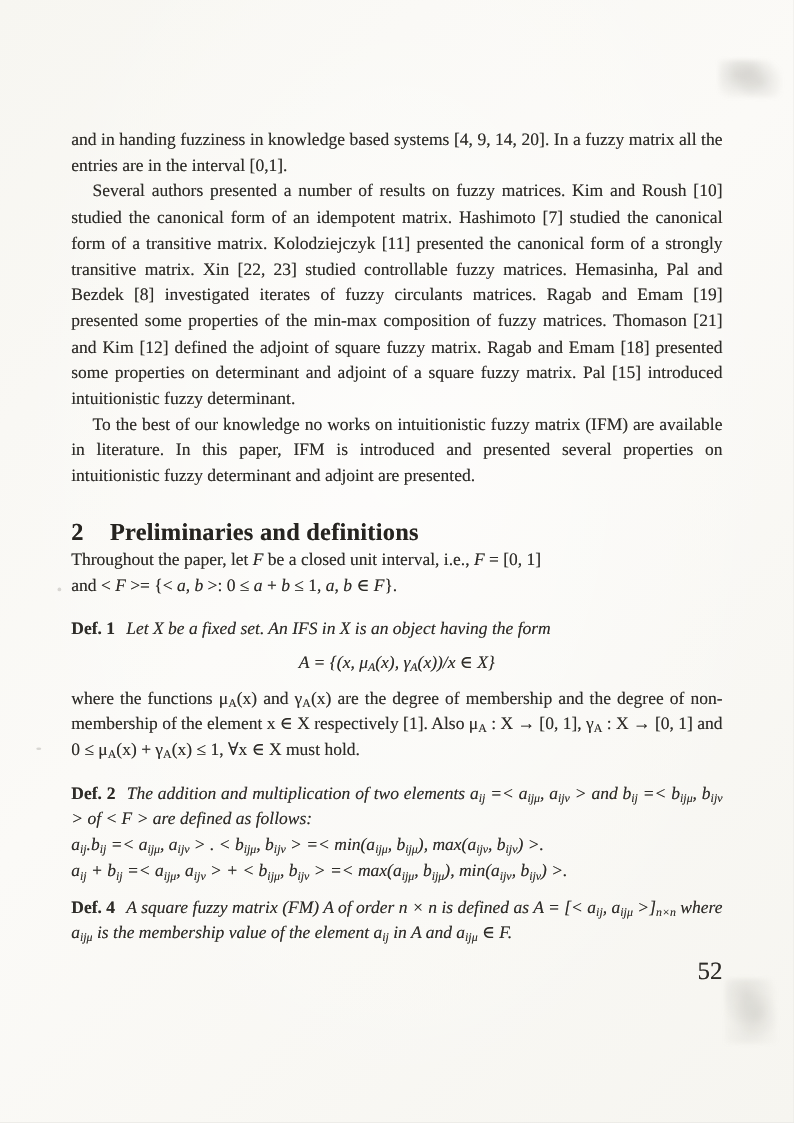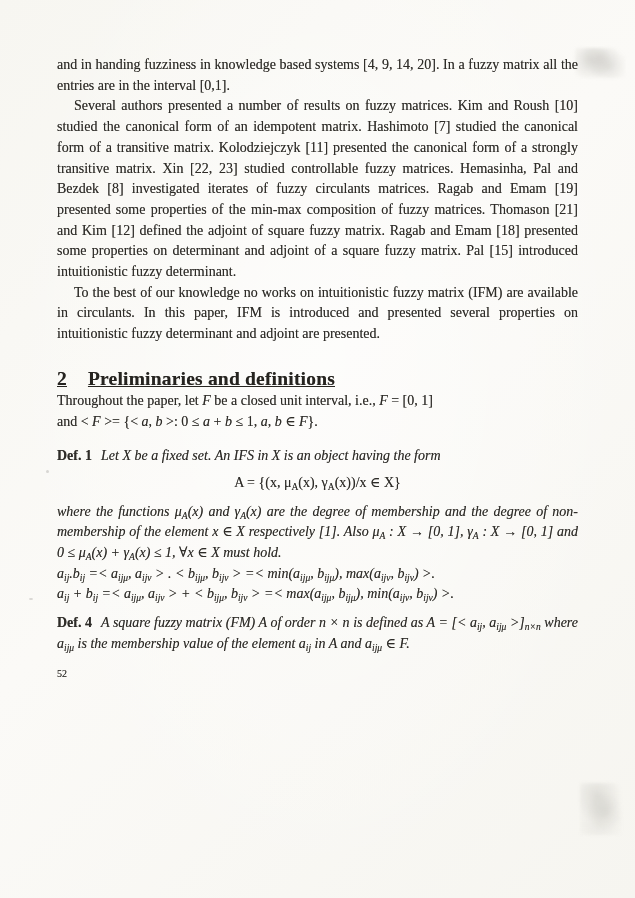--- a/index.html
+++ b/index.html
@@ -13,57 +13,57 @@
     width: 635px; height: 898px;
     overflow: hidden;
     background:
       radial-gradient(ellipse at 50% 40%, rgba(255,255,255,0.55), rgba(255,255,255,0) 70%),
       linear-gradient(135deg, #f7f6f1 0%, #fbfaf7 45%, #f6f5f0 100%);
   }
   .content {
     position: absolute;
     left: 57px; top: 0;
     width: 521px;
-    padding-top: 55px;
+    padding-top: 103px;
     color: #2e2c28;
     font-size: 14px;
     line-height: 20.7px;
     text-align: justify;
     text-shadow: 0 0 0.5px rgba(46,44,40,0.55);
   }
   p { margin: 0; }
   .indent { text-indent: 17px; }
   .section-heading {
     margin: 22px 0 0 0;
     font-size: 19.5px;
     line-height: 24px;
     font-weight: bold;
     color: #262420;
     text-align: left;
     letter-spacing: 0.2px;
-    text-decoration: underline;
   }
   .sec-num { margin-right: 21px; }
   .para-throughout { }
   .definition { margin-top: 14px; text-align: justify; }
   .definition.tight { margin-top: 8px; }
   .def-label { font-weight: bold; margin-right: 9px; white-space: nowrap; }
   .def-body { font-style: italic; }
   .equation {
     margin-top: 6px;
     text-align: center;
+    font-style: italic;
   }
-  .where-para { margin-top: 8px; font-style: italic; }
+  .where-para { margin-top: 8px; }
   .math-line { font-style: italic; text-align: left; }
   .items { font-style: italic; text-align: left; }
   sub { font-size: 0.68em; vertical-align: -0.28em; line-height: 0; letter-spacing: 0; }
   .page-number {
     margin-top: 9px;
-    text-align: left;
-    font-size: 10px;
+    text-align: right;
+    font-size: 20px;
     color: #2e2c28;
   }
   .artifact {
     position: absolute;
     filter: blur(1.6px);
     pointer-events: none;
   }
   .artifact-top {
     left: 575px; top: 48px; width: 50px; height: 30px;
     background:
@@ -94,32 +94,33 @@
 <div class="page">
   <div class="artifact artifact-top"></div>
   <div class="artifact artifact-right"></div>
   <div class="speck speck-1"></div>
   <div class="speck speck-2"></div>
 
   <main class="content">
 
     <p class="para">and in handing fuzziness in knowledge based systems [4, 9, 14, 20]. In a fuzzy matrix all the entries are in the interval [0,1].</p>
     <p class="para indent">Several authors presented a number of results on fuzzy matrices. Kim and Roush [10] studied the canonical form of an idempotent matrix. Hashimoto [7] studied the canonical form of a transitive matrix. Kolodziejczyk [11] presented the canonical form of a strongly transitive matrix. Xin [22, 23] studied controllable fuzzy matrices. Hemasinha, Pal and Bezdek [8] investigated iterates of fuzzy circulants matrices. Ragab and Emam [19] presented some properties of the min-max composition of fuzzy matrices. Thomason [21] and Kim [12] defined the adjoint of square fuzzy matrix. Ragab and Emam [18] presented some properties on determinant and adjoint of a square fuzzy matrix. Pal [15] introduced intuitionistic fuzzy determinant.</p>
-    <p class="para indent">To the best of our knowledge no works on intuitionistic fuzzy matrix (IFM) are available in circulants. In this paper, IFM is introduced and presented several properties on intuitionistic fuzzy determinant and adjoint are presented.</p>
+    <p class="para indent">To the best of our knowledge no works on intuitionistic fuzzy matrix (IFM) are available in literature. In this paper, IFM is introduced and presented several properties on intuitionistic fuzzy determinant and adjoint are presented.</p>
 
     <h2 class="section-heading"><span class="sec-num">2</span><span class="sec-title">Preliminaries and definitions</span></h2>
 
     <p class="para para-throughout">Throughout the paper, let <i>F</i> be a closed unit interval, i.e., <i>F</i> = [0, 1]<br>and &lt; <i>F</i> &gt;= {&lt; <i>a</i>, <i>b</i> &gt;: 0 ≤ <i>a</i> + <i>b</i> ≤ 1, <i>a</i>, <i>b</i> ∈ <i>F</i>}.</p>
 
     <div class="definition"><span class="def-label">Def. 1</span><span class="def-body">Let X be a fixed set. An IFS in X is an object having the form</span></div>
 
     <p class="equation">A = {(x, μ<sub>A</sub>(x), γ<sub>A</sub>(x))/x ∈ X}</p>
 
     <p class="para where-para">where the functions μ<sub>A</sub>(x) and γ<sub>A</sub>(x) are the degree of membership and the degree of non-membership of the element x ∈ X respectively [1]. Also μ<sub>A</sub> : X → [0, 1], γ<sub>A</sub> : X → [0, 1] and 0 ≤ μ<sub>A</sub>(x) + γ<sub>A</sub>(x) ≤ 1, ∀x ∈ X must hold.</p>
 
+    <div class="definition"><span class="def-label">Def. 2</span><span class="def-body">The addition and multiplication of two elements a<sub>ij</sub> =&lt; a<sub>ijμ</sub>, a<sub>ijν</sub> &gt; and b<sub>ij</sub> =&lt; b<sub>ijμ</sub>, b<sub>ijν</sub> &gt; of &lt; F &gt; are defined as follows:</span></div>
 
     <p class="math-line">a<sub>ij</sub>.b<sub>ij</sub> =&lt; a<sub>ijμ</sub>, a<sub>ijν</sub> &gt; . &lt; b<sub>ijμ</sub>, b<sub>ijν</sub> &gt; =&lt; min(a<sub>ijμ</sub>, b<sub>ijμ</sub>), max(a<sub>ijν</sub>, b<sub>ijν</sub>) &gt;.</p>
     <p class="math-line">a<sub>ij</sub> + b<sub>ij</sub> =&lt; a<sub>ijμ</sub>, a<sub>ijν</sub> &gt; + &lt; b<sub>ijμ</sub>, b<sub>ijν</sub> &gt; =&lt; max(a<sub>ijμ</sub>, b<sub>ijμ</sub>), min(a<sub>ijν</sub>, b<sub>ijν</sub>) &gt;.</p>
 
 
 
     <div class="definition tight"><span class="def-label">Def. 4</span><span class="def-body">A square fuzzy matrix (FM) A of order n × n is defined as A = [&lt; a<sub>ij</sub>, a<sub>ijμ</sub> &gt;]<sub>n×n</sub> where a<sub>ijμ</sub> is the membership value of the element a<sub>ij</sub> in A and a<sub>ijμ</sub> ∈ F.</span></div>
 
     <div class="page-number">52</div>
 

